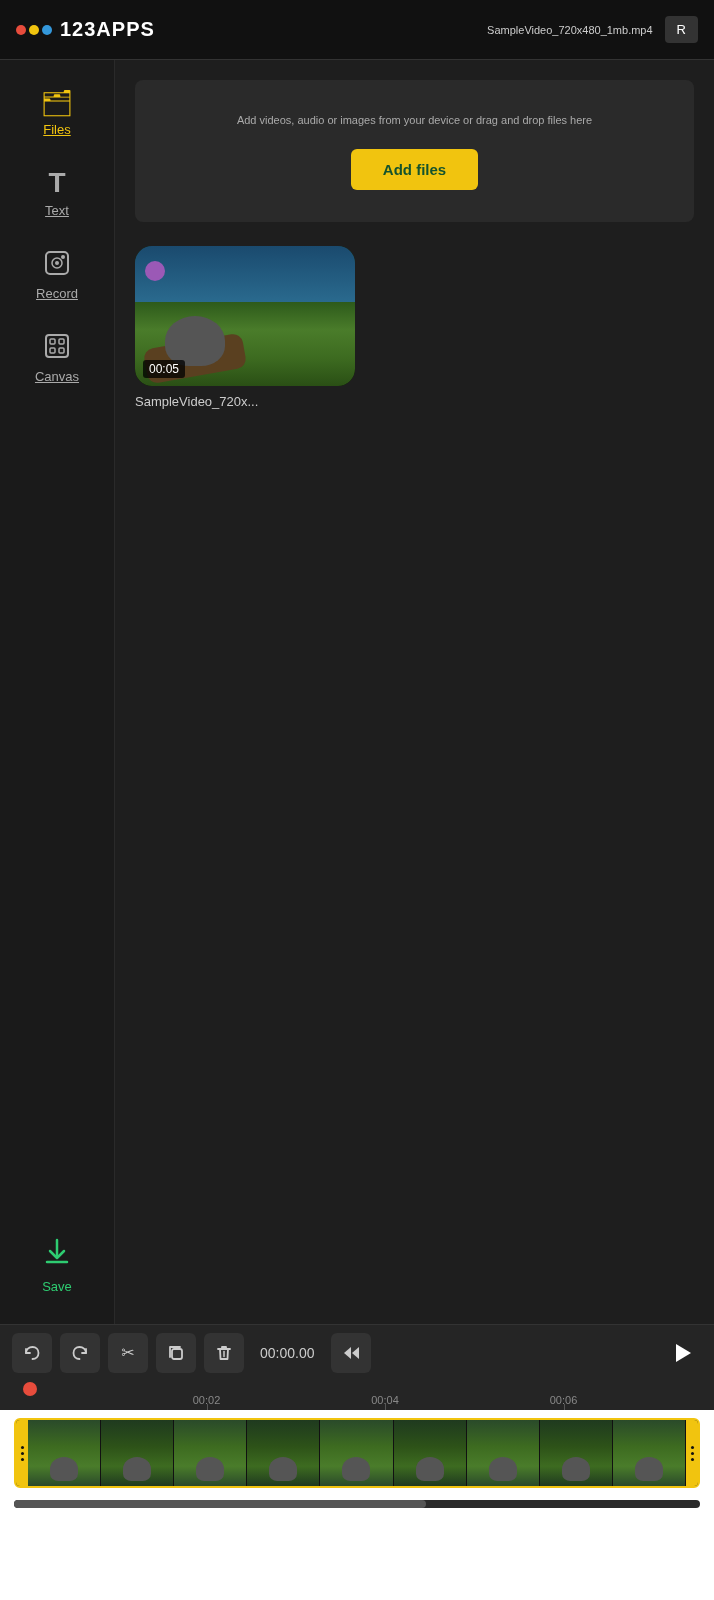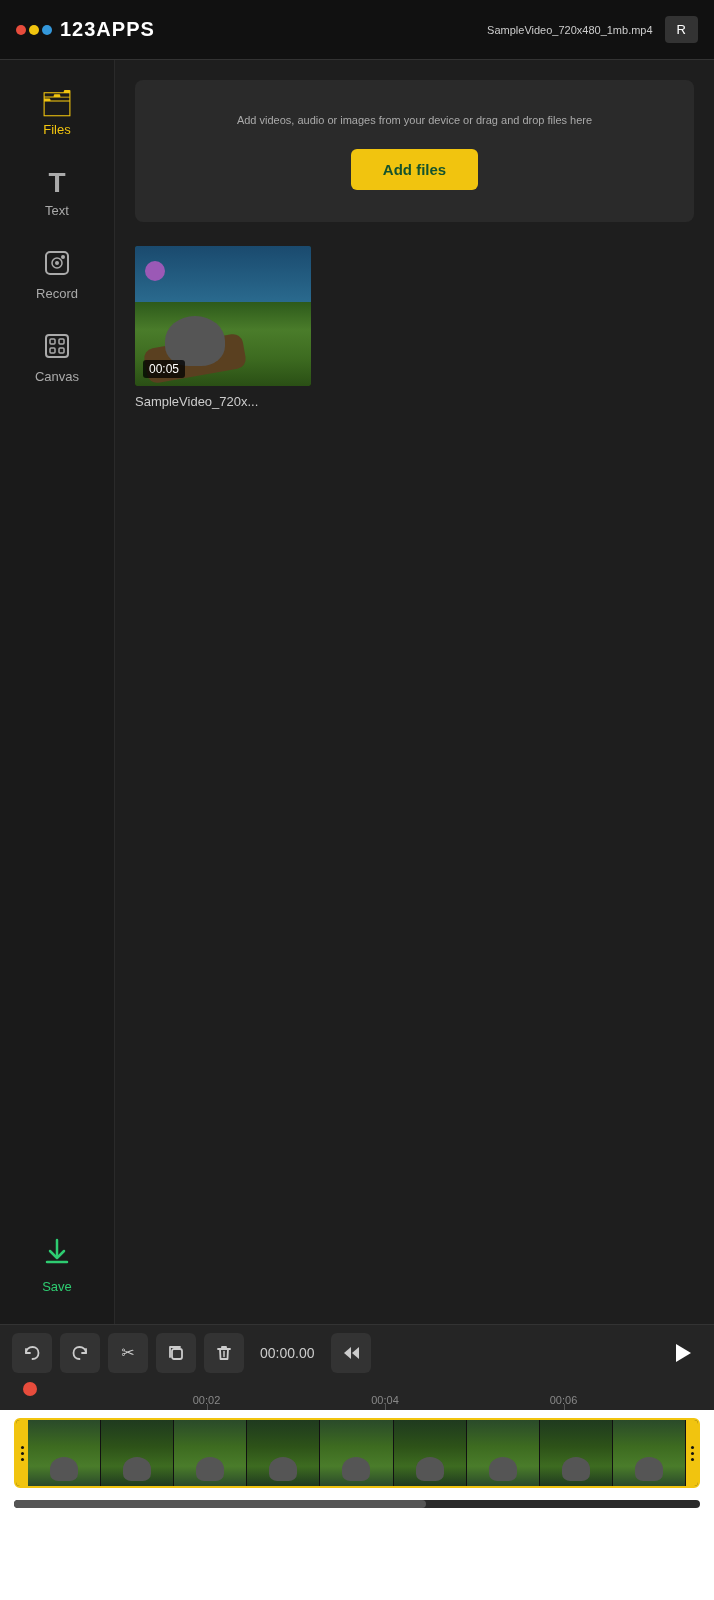--- a/index.html
+++ b/index.html
@@ -94,20 +94,21 @@
       margin-bottom: 4px;
     }
     .sidebar-item.active { color: #f1c40f; }
     .sidebar-item .icon {
       font-size: 26px;
       line-height: 1;
     }
     .sidebar-item .label {
       font-size: 13px;
       color: inherit;
+      text-decoration: underline;
     }
     .sidebar-item.active .label { color: #f1c40f; }
     .sidebar-item .label-default { color: #aaa; }
 
     .sidebar-spacer { flex: 1; }
 
     .sidebar-save {
       display: flex;
       flex-direction: column;
       align-items: center;
@@ -152,24 +153,24 @@
       cursor: pointer;
     }
 
     
     .file-item {
       display: inline-block;
       width: 220px;
       cursor: pointer;
     }
     .file-thumbnail {
-      width: 176px;
+      width: 220px;
       height: 140px;
       background: #000;
-      border-radius: 2px;
+      border-radius: 17px;
       overflow: hidden;
       position: relative;
       margin-bottom: 8px;
     }
     .video-preview {
       width: 100%;
       height: 100%;
       position: relative;
     }
     

